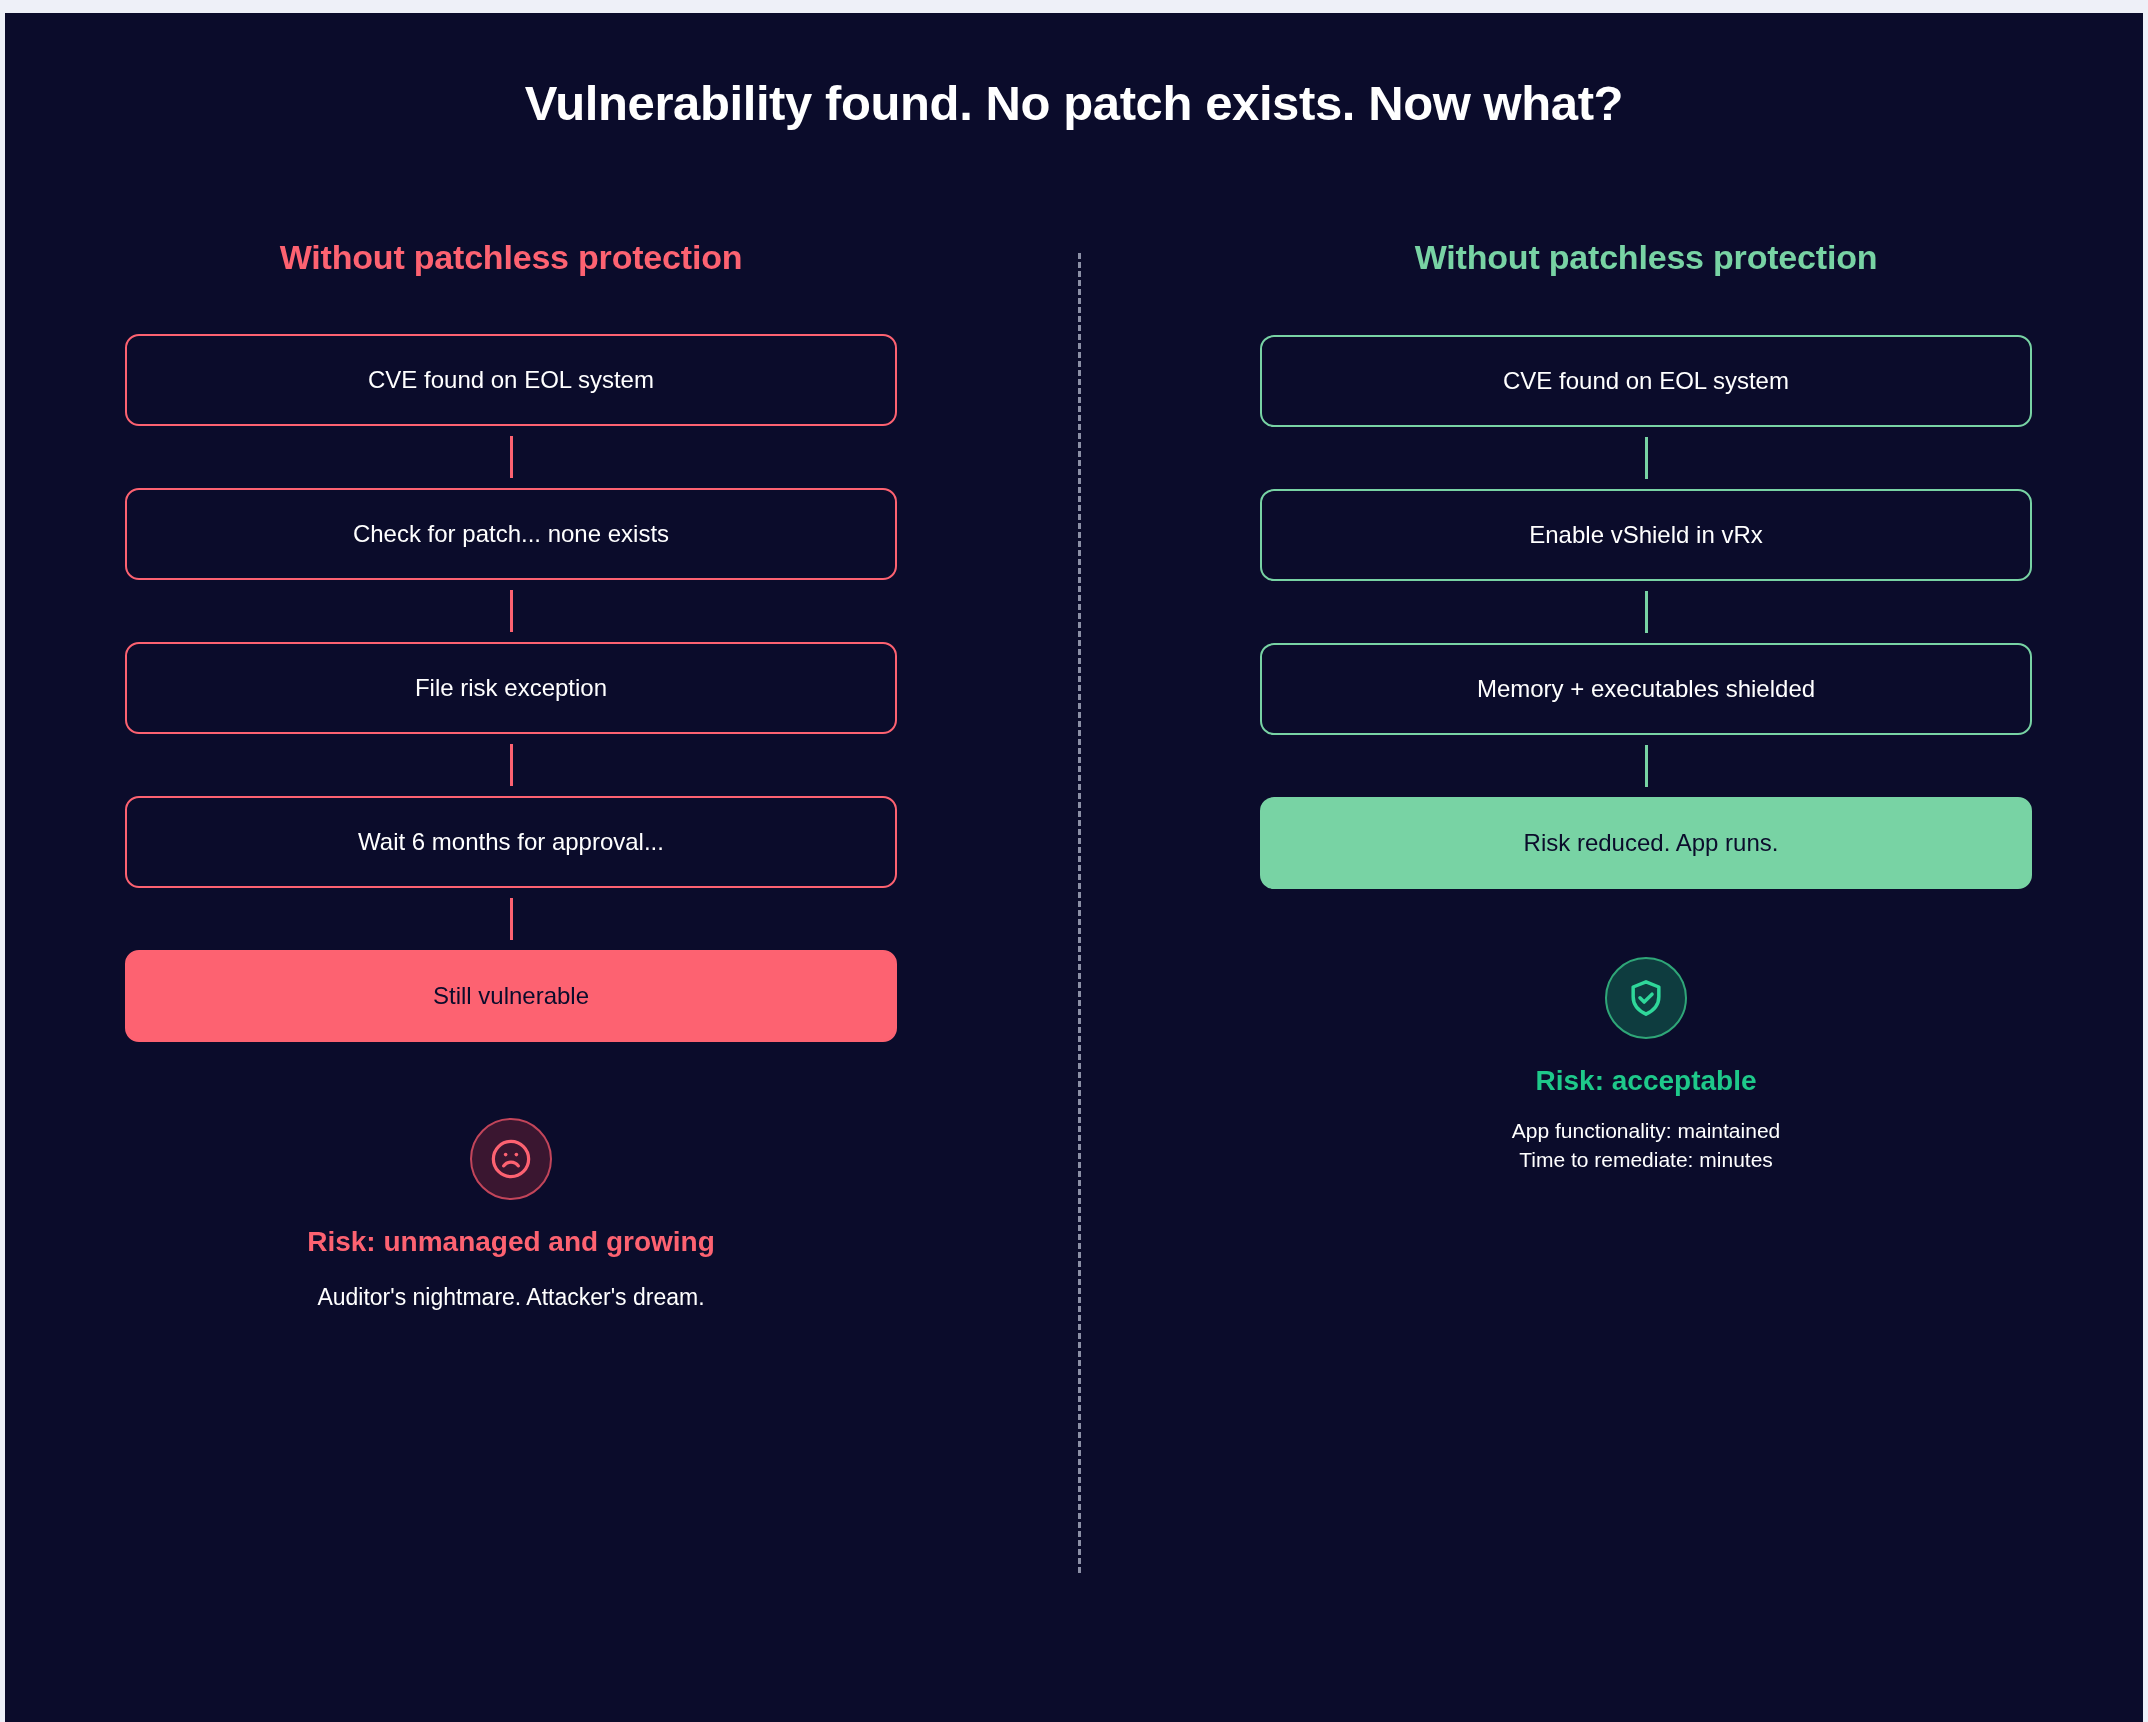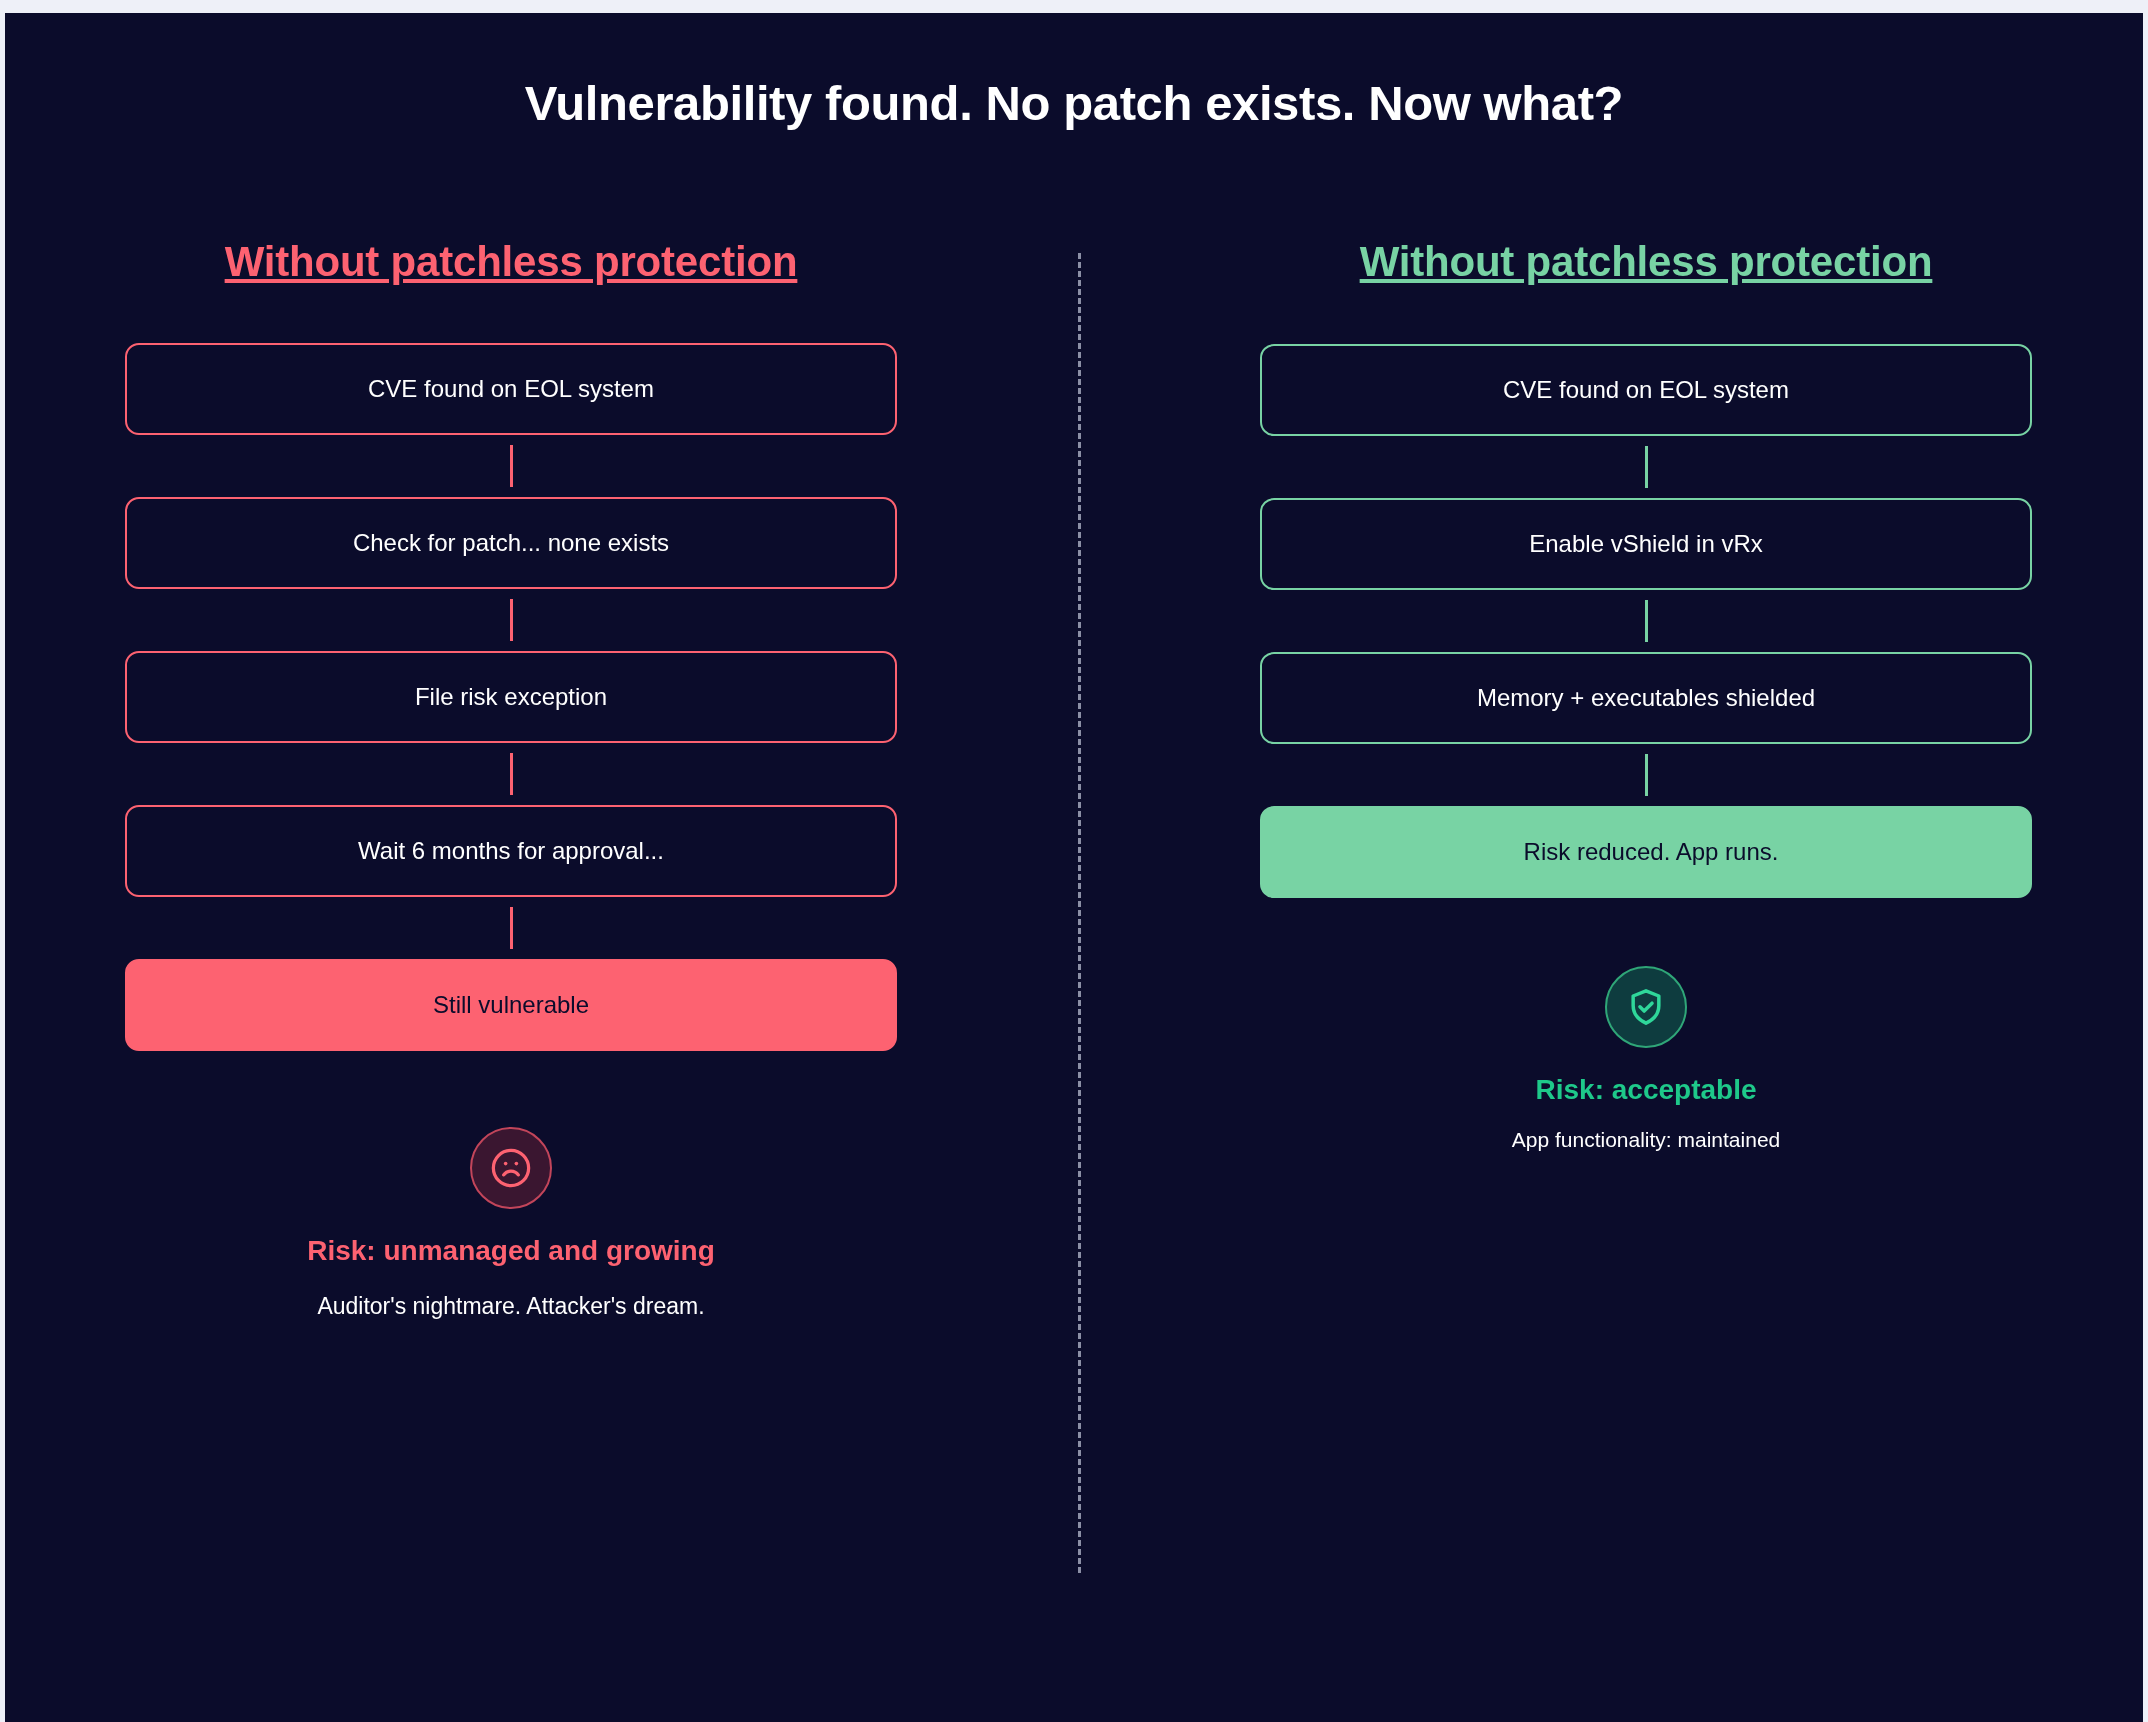--- a/index.html
+++ b/index.html
@@ -39,25 +39,24 @@
   .column {
     position: absolute;
     top: 225px;
     width: 772px;
   }
   #column-left  { left: 120px; }
   #column-right { left: 1255px; }
 
   .column-title {
     text-align: center;
-    font-size: 42px;
+    font-size: 34px;
     font-weight: bold;
     margin-bottom: 0;
     letter-spacing: -0.2px;
-    text-decoration: underline;
   }
   #column-left  .column-title { color: #fd6271; }
   #column-right .column-title { color: #78d3a4; }
 
   .flow { margin-top: 57px; }
   #column-right .flow { margin-top: 58px; }
 
   
   .flow-box {
     height: 92px;
@@ -221,17 +220,18 @@
     <div class="summary">
       <div class="badge-circle green">
         <svg width="44" height="44" viewBox="0 0 24 24" fill="none" stroke="#2fd79a" stroke-width="1.9" stroke-linecap="round" stroke-linejoin="round">
           <path d="M12 3.2l7 2.8v5.3c0 4.4-2.9 7.6-7 9.5-4.1-1.9-7-5.1-7-9.5V6z"></path>
           <path d="M8.7 11.9l2.3 2.3 4.3-4.3"></path>
         </svg>
       </div>
       <div class="risk-label green">Risk: acceptable</div>
       <div class="summary-list">
         <div class="line">App functionality: maintained</div>
+        <div class="line">Time to remediate: minutes</div>
       </div>
     </div>
   </div>
 
 </div>
 
 </body></html>

